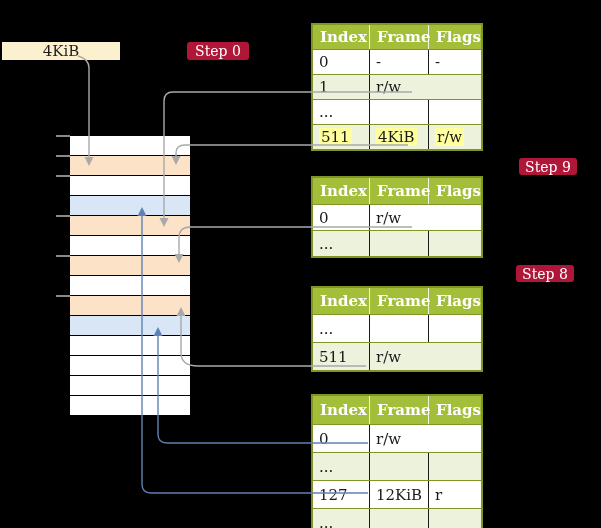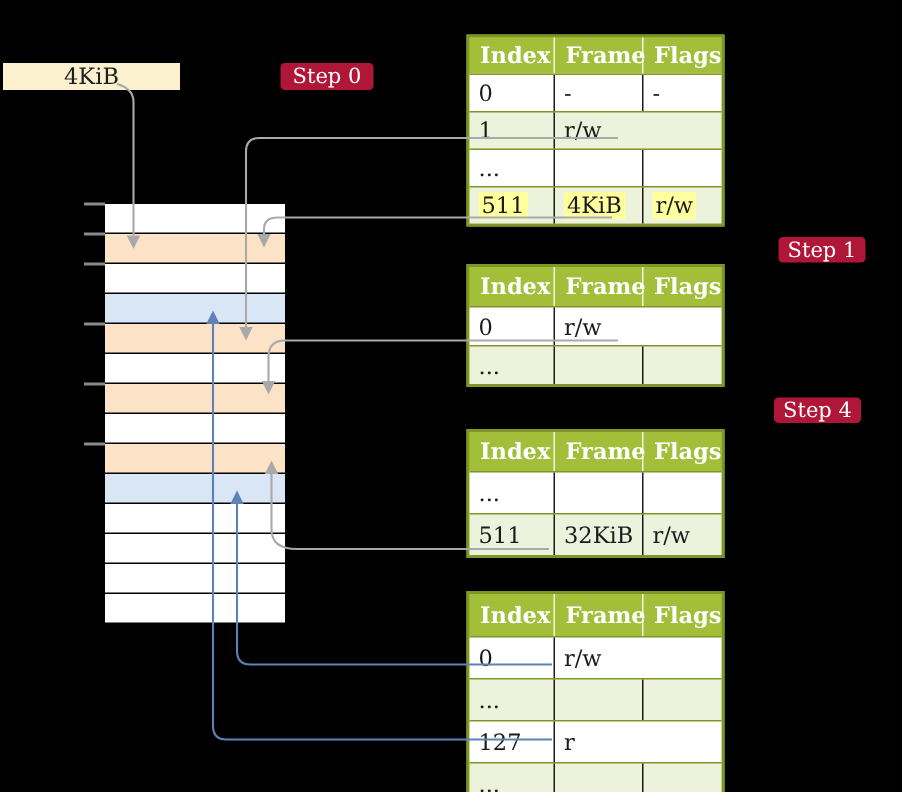--- a/index.html
+++ b/index.html
@@ -42,22 +42,22 @@
   .hb{fill:var(--line-blue);stroke:none;}
 </style>
 </head>
 <body>
 
 <div class="canvas">
 
   <div class="psize-box">4KiB</div>
 
   <div class="badge b0">Step 0</div>
-  <div class="badge b2">Step 1</div>
-  <div class="badge b3">Step 4</div>
+  <div class="badge b2">Step 9</div>
+  <div class="badge b3">Step 8</div>
 
   <div class="mem">
       <div class="mem-row white" style="height: 20px;"></div>
       <div class="mem-row orange" style="height: 20px;"></div>
       <div class="mem-row white" style="height: 20px;"></div>
       <div class="mem-row blue" style="height: 20px;"></div>
       <div class="mem-row orange" style="height: 20px;"></div>
       <div class="mem-row white" style="height: 20px;"></div>
       <div class="mem-row orange" style="height: 20px;"></div>
       <div class="mem-row white" style="height: 20px;"></div>
@@ -132,41 +132,41 @@
           <div class="phc" style="width: 59px; height: 26px;">Frame</div>
           <div class="phc" style="width: 53px; height: 26px;">Flags</div>
         </div>
         <div class="prow" style="height: 28px;">
           <div class="pc" style="width: 56px;">...</div>
           <div class="pc" style="width: 59px;"></div>
           <div class="pc" style="width: 53px;"></div>
         </div>
         <div class="prow shaded" style="height: 28px;">
           <div class="pc" style="width: 56px;">511</div>
-          <div class="pc" style="width: 59px;">32KiB</div>
           <div class="pc" style="width: 53px;">r/w</div>
         </div>
       </div>
       <div class="ptable" style="left: 311px; top: 394px;">
         <div class="phead">
           <div class="phc" style="width: 56px; height: 28px;">Index</div>
           <div class="phc" style="width: 59px; height: 28px;">Frame</div>
           <div class="phc" style="width: 53px; height: 28px;">Flags</div>
         </div>
         <div class="prow" style="height: 28px;">
           <div class="pc" style="width: 56px;">0</div>
           <div class="pc" style="width: 53px;">r/w</div>
         </div>
         <div class="prow shaded" style="height: 28px;">
           <div class="pc" style="width: 56px;">...</div>
           <div class="pc" style="width: 59px;"></div>
           <div class="pc" style="width: 53px;"></div>
         </div>
         <div class="prow" style="height: 28px; text-align: center;">
           <div class="pc" style="width: 56px;">127</div>
+          <div class="pc" style="width: 59px;">12KiB</div>
           <div class="pc" style="width: 53px;">r</div>
         </div>
         <div class="prow shaded" style="height: 28px;">
           <div class="pc" style="width: 56px;">...</div>
           <div class="pc" style="width: 59px;"></div>
           <div class="pc" style="width: 53px;"></div>
         </div>
       </div>
     </div>
 

